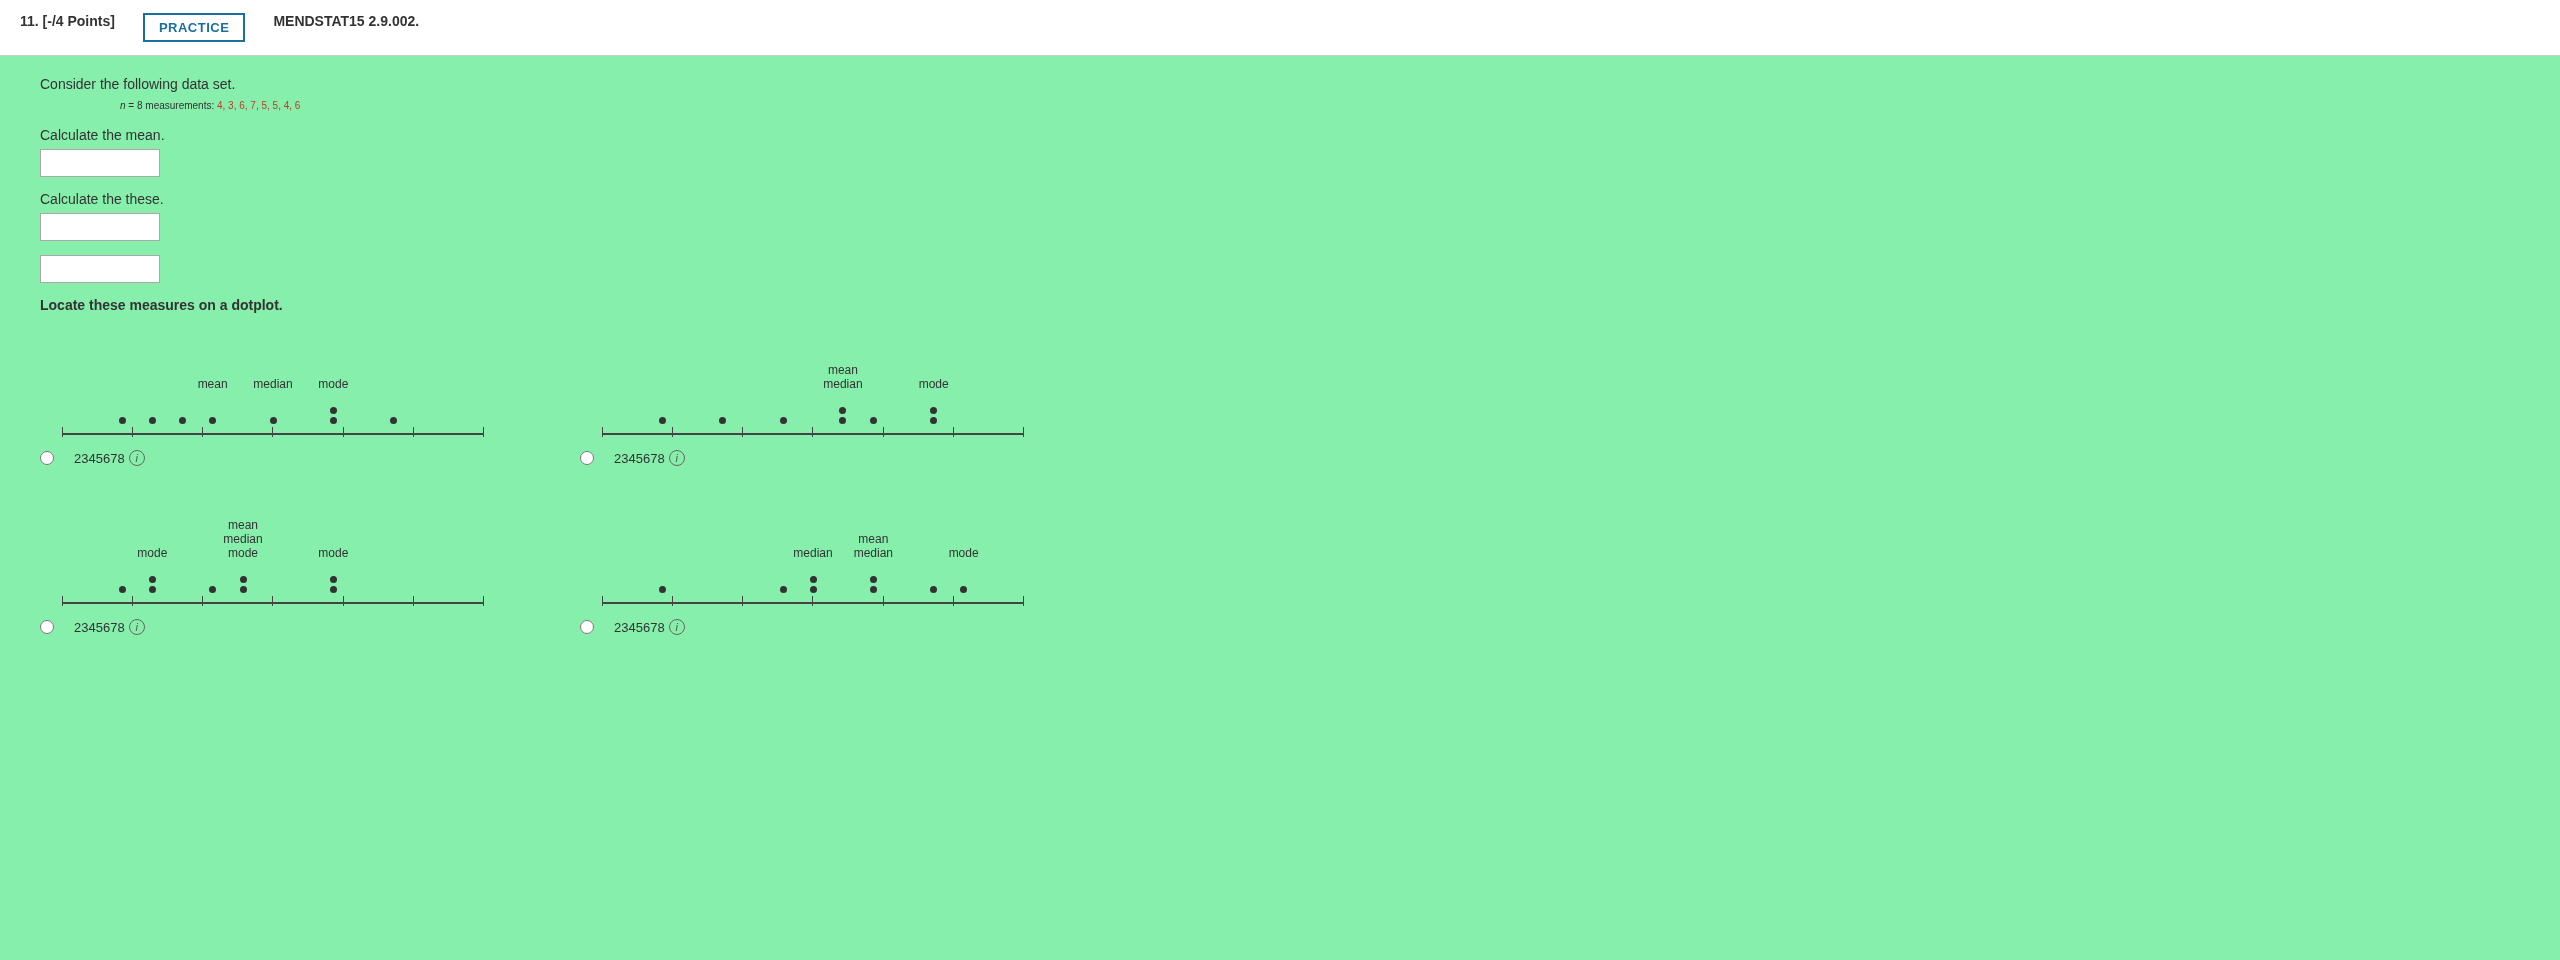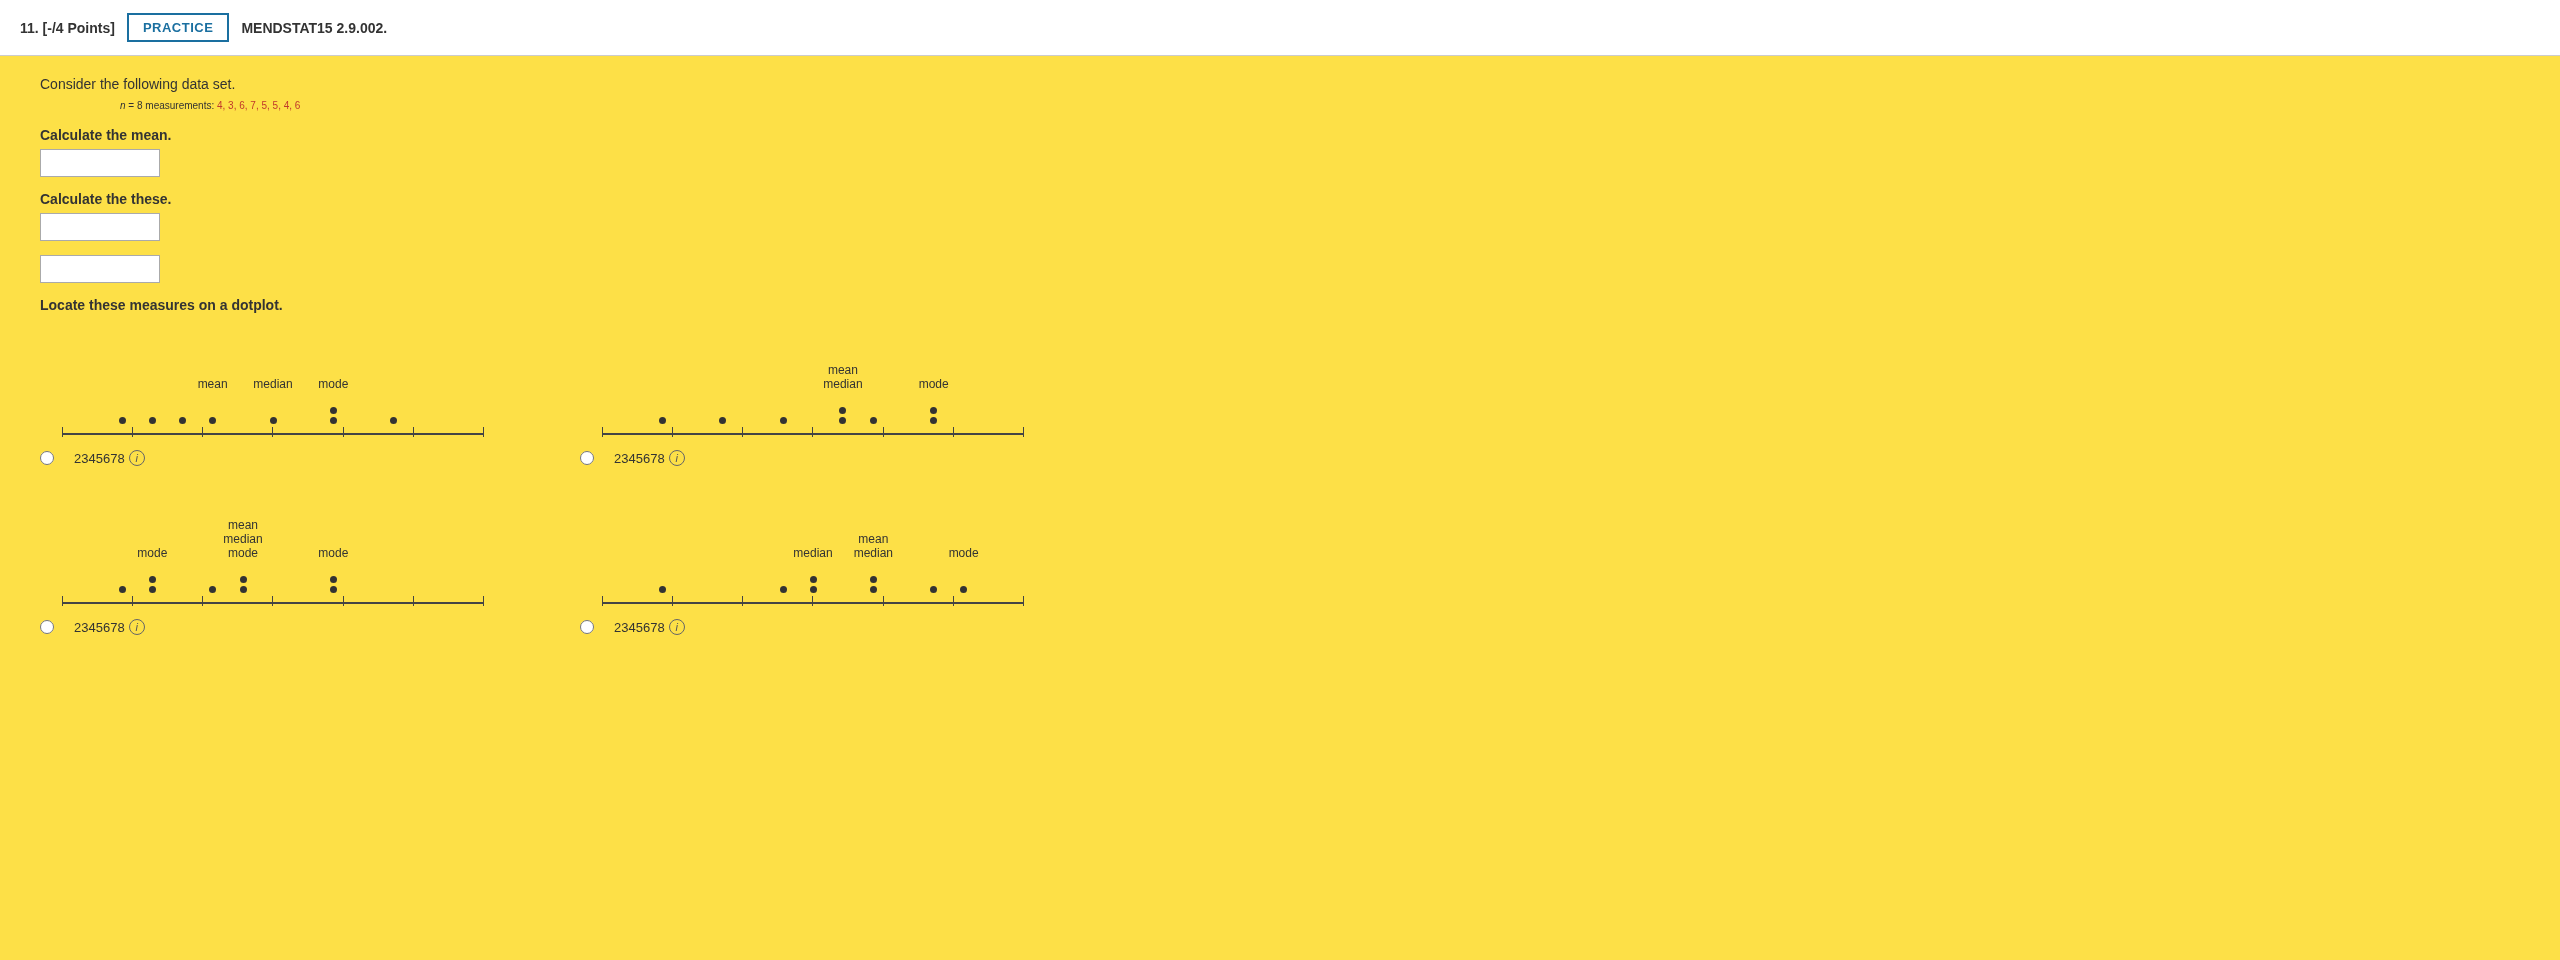--- a/index.html
+++ b/index.html
@@ -9,22 +9,22 @@
       background: #fff;
       border-bottom: 1px solid #ccc;
       padding: 0 20px;
       display: flex;
       align-items: center;
       justify-content: space-between;
       height: 56px;
     }
     .header-left {
       display: flex;
-      align-items: center;
-      gap: 12px;
+      align-items: flex-start;
+      gap: 28px;
     }
     .question-num {
       font-size: 14px;
       font-weight: bold;
       color: #333;
     }
     .details-btn {
       border: 2px solid #1a6fa0;
       background: #fff;
       color: #1a6fa0;
@@ -49,21 +49,21 @@
       background: #fff;
       color: #1a6fa0;
       font-weight: bold;
       font-size: 13px;
       padding: 5px 14px;
       cursor: pointer;
       letter-spacing: 0.5px;
     }
 
     .content {
-      background: #fde047;
+      background: #86efac;
       padding: 20px 40px 38px 40px;
       margin: 0;
       min-height: calc(960px - 56px);
     }
 
     .consider-text {
       font-size: 14px;
       margin-bottom: 8px;
     }
     .measurements-line {
@@ -73,21 +73,21 @@
     }
     .measurements-line em {
       font-style: italic;
     }
     .red-data {
       color: #c0392b;
     }
 
     .label-text {
       font-size: 14px;
-      font-weight: bold;
+      font-weight: normal;
       margin-bottom: 6px;
       margin-top: 4px;
     }
     .answer-input {
       border: 1px solid #aaa;
       width: 120px;
       height: 28px;
       font-size: 14px;
       padding: 2px 6px;
       display: block;

